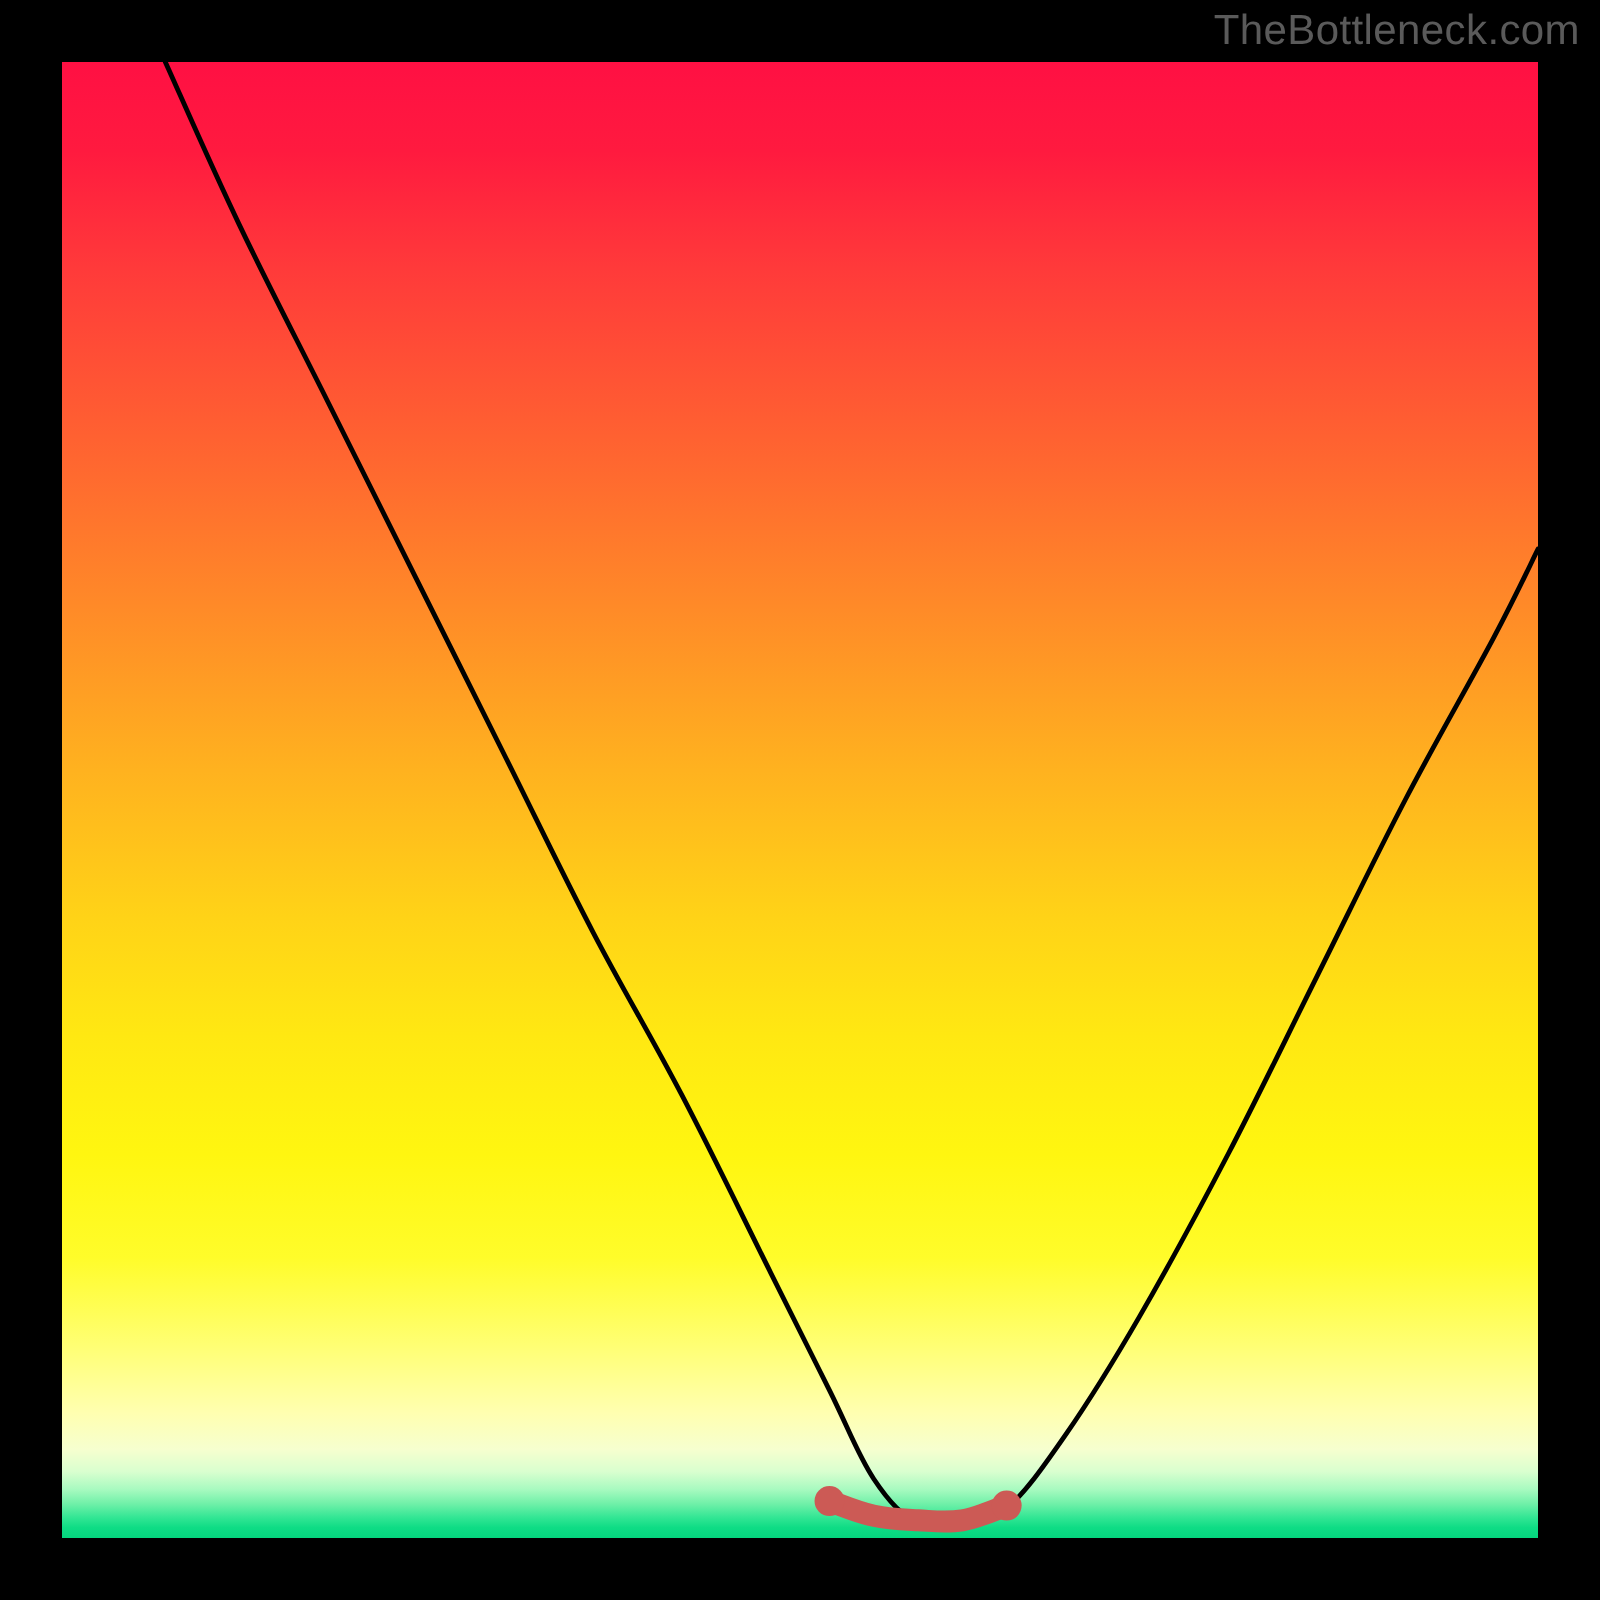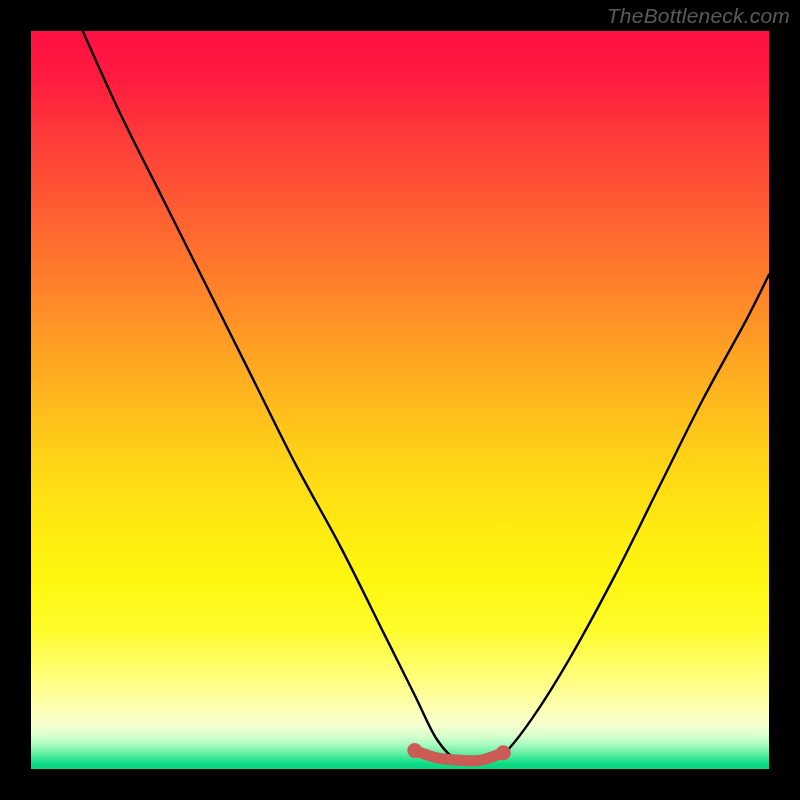--- a/index.html
+++ b/index.html
@@ -9,21 +9,20 @@
     height: 800px;
     background: #000;
     overflow: hidden;
     font-family: Arial, Helvetica, sans-serif;
   }
   .frame {
     position: relative;
     width: 800px;
     height: 800px;
     background: #000;
-    font-style: italic;
   }
   .plot {
     position: absolute;
     left: 31px;
     top: 31px;
     width: 738px;
     height: 738px;
     
     background: linear-gradient(
       to bottom,

